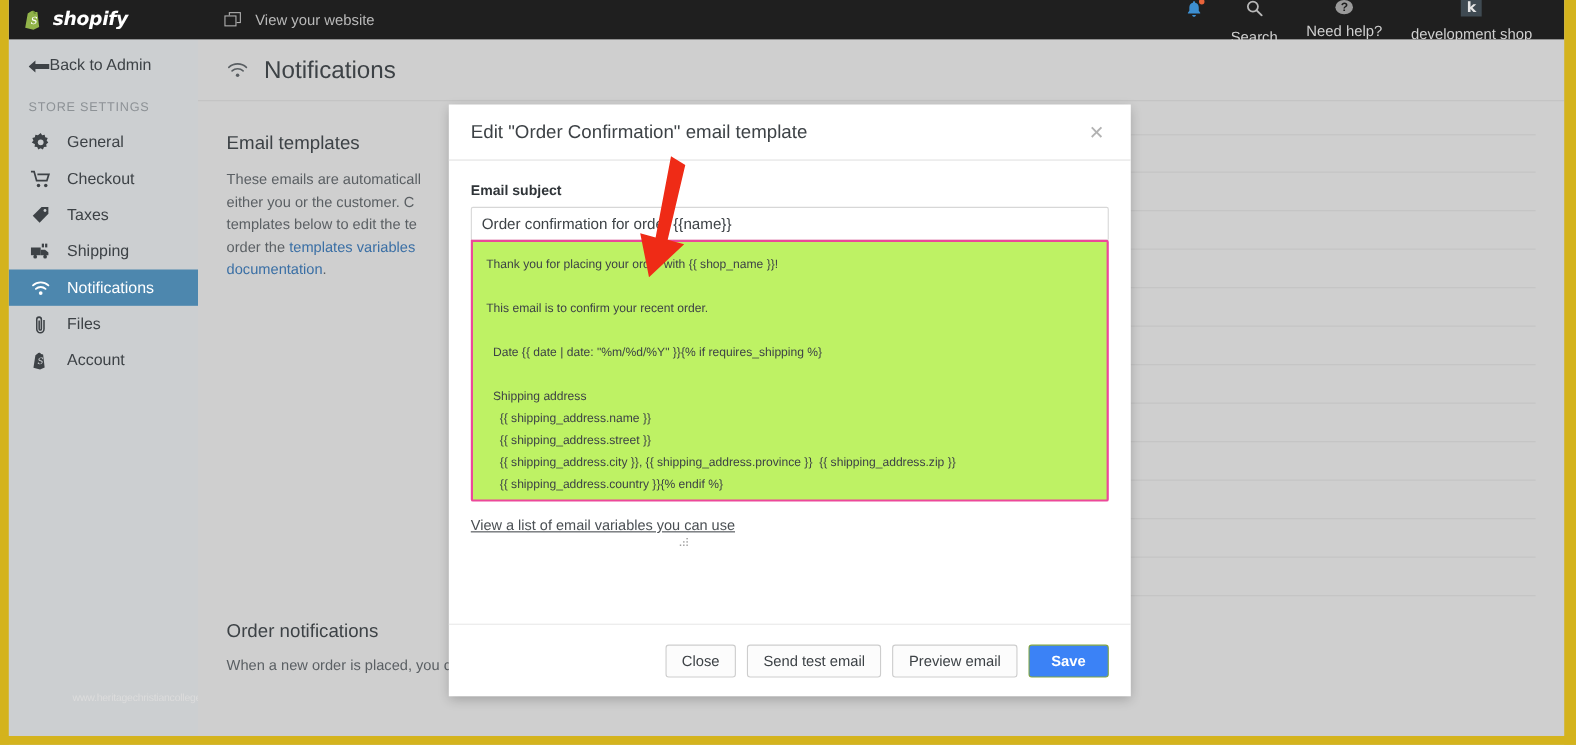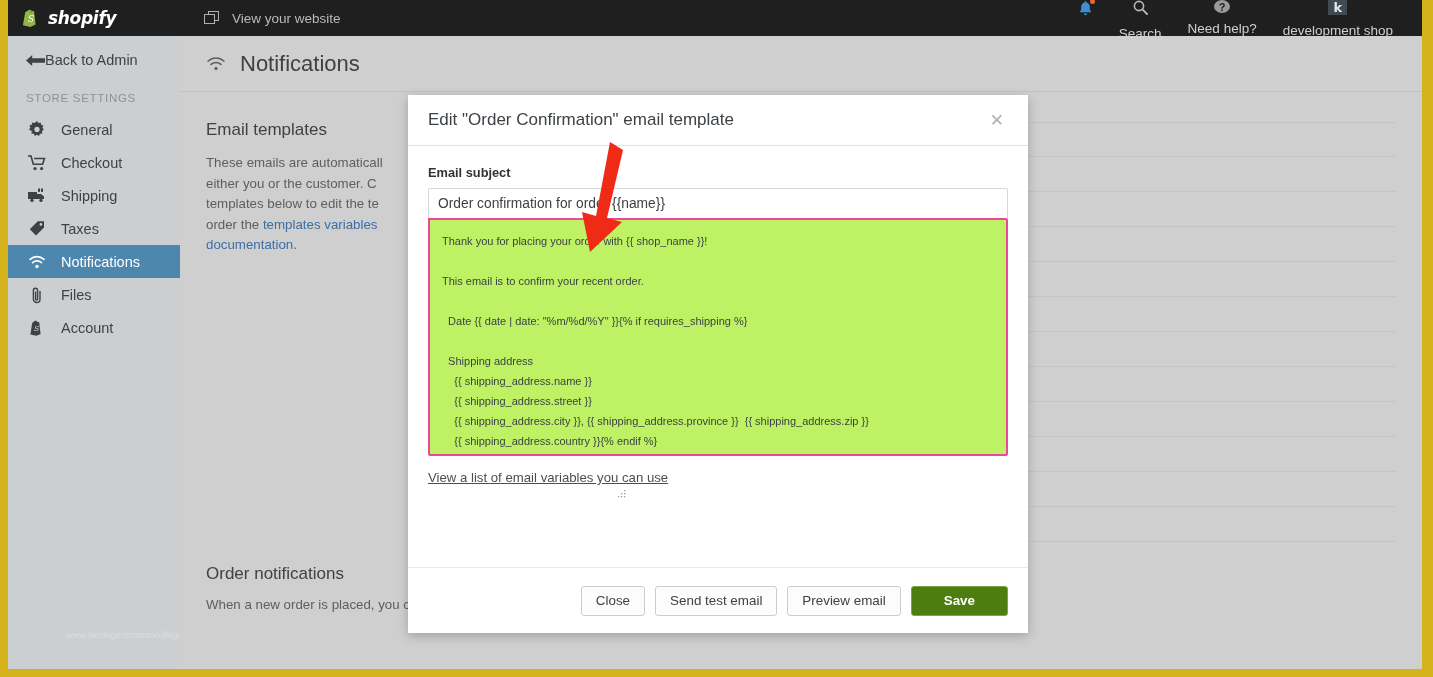--- a/index.html
+++ b/index.html
@@ -197,22 +197,22 @@
     border-top:1px solid #e9e9e9; display:flex; align-items:center;
     justify-content:flex-end; gap:10px; padding-right:20px;
   }
   .btn {
     height:30px; padding:0 14px; font-size:13.4px; border-radius:3px;
     border:1px solid #cdcdcd; background:#fcfcfc; color:#3d4246;
     display:flex; align-items:center; cursor:pointer;
     font-family:"Liberation Sans", sans-serif;
   }
   .btn.primary {
-    background:#4d7c0f; border-color:#7fa342; color:#ffffff;
-    font-weight:bold; padding:0 32px;
+    background:#3b82f6; border-color:#7fa342; color:#ffffff;
+    font-weight:bold; padding:0 20px;
   }
 
   
   #red-arrow {
     position:absolute; left:552px; top:140px; width:100px; height:115px;
     z-index:60; pointer-events:none;
   }
 </style>
 </head>
 <body>
@@ -303,39 +303,39 @@
             <circle cx="7" cy="14.6" r="1.6" fill="#3d4246"></circle>
             <circle cx="13.6" cy="14.6" r="1.6" fill="#3d4246"></circle>
           </svg>
       </span>
       <span>Checkout</span>
     </div>
 
     <div class="nav-item">
       <span class="nav-ico">
         <svg width="18" height="18" viewBox="0 0 18 18">
+            <path d="M9.8 1.2H16v6.2L8 15.4 1.8 9.2z" fill="#3d4246"></path>
+            <circle cx="12.9" cy="4.4" r="1.3" fill="#cccfd1"></circle>
+          </svg>
+      </span>
+      <span>Taxes</span>
+    </div>
+
+    <div class="nav-item">
+      <span class="nav-ico">
+        <svg width="18" height="18" viewBox="0 0 18 18">
             <rect x="0" y="5" width="9" height="7" fill="#3d4246"></rect>
             <path d="M9 7h4l3 2.6V12H9z" fill="#3d4246"></path>
             <circle cx="4" cy="13.4" r="1.7" fill="#3d4246"></circle>
             <circle cx="13" cy="13.4" r="1.7" fill="#3d4246"></circle>
             <rect x="10" y="1.5" width="2" height="3.4" fill="#3d4246"></rect>
             <rect x="13" y="1.5" width="2" height="3.4" fill="#3d4246"></rect>
           </svg>
       </span>
       <span>Shipping</span>
-    </div>
-
-    <div class="nav-item">
-      <span class="nav-ico">
-        <svg width="18" height="18" viewBox="0 0 18 18">
-            <path d="M9.8 1.2H16v6.2L8 15.4 1.8 9.2z" fill="#3d4246"></path>
-            <circle cx="12.9" cy="4.4" r="1.3" fill="#cccfd1"></circle>
-          </svg>
-      </span>
-      <span>Taxes</span>
     </div>
 
     <div class="nav-item active">
       <span class="nav-ico">
         <svg width="18" height="18" viewBox="0 0 18 18">
           <path d="M2 6.4A10.3 10.3 0 0 1 16 6.4" fill="none" stroke="#ffffff" stroke-width="1.7" stroke-linecap="round"></path>
           <path d="M4.6 9.6a6.6 6.6 0 0 1 8.8 0" fill="none" stroke="#ffffff" stroke-width="1.7" stroke-linecap="round"></path>
           <circle cx="9" cy="13.4" r="1.7" fill="#ffffff"></circle>
         </svg>
       </span>

